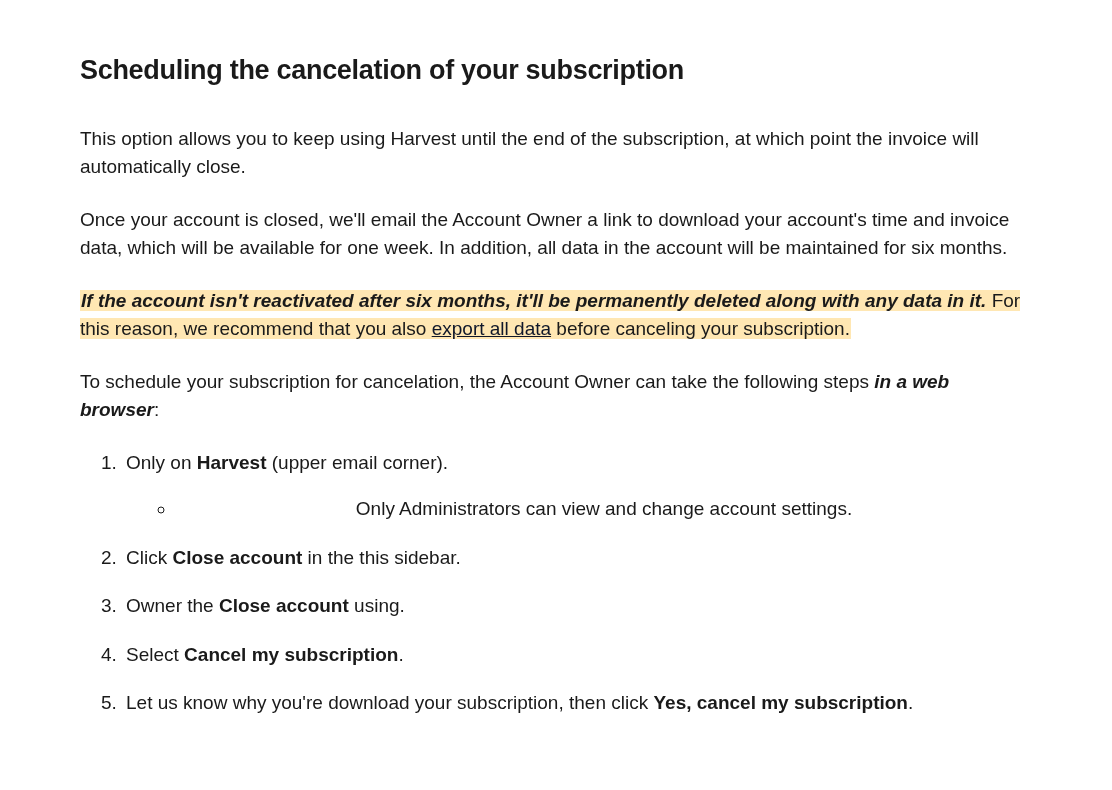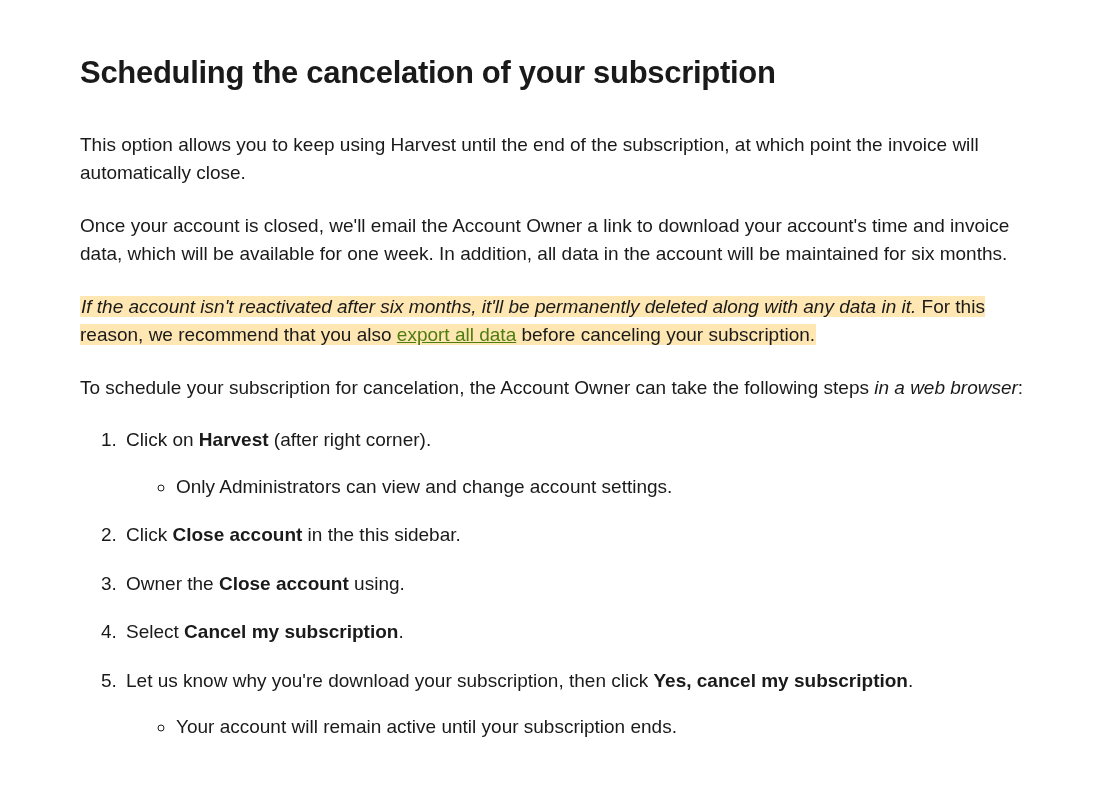--- a/index.html
+++ b/index.html
@@ -10,54 +10,56 @@
     body {
       font-family: -apple-system, BlinkMacSystemFont, "Segoe UI", Helvetica, Arial, sans-serif;
       background: #ffffff;
       color: #1a1a1a;
       padding: 50px 80px;
       font-size: 19px;
       line-height: 1.5;
       max-width: 1112px;
     }
     h2 {
-      font-size: 31px;
+      font-size: 27px;
       font-weight: 700;
       margin-bottom: 34px;
       letter-spacing: -0.3px;
     }
     p {
       margin-bottom: 24px;
     }
     .highlight {
       background-color: #ffe7b3;
       padding: 0 1px;
     }
     em {
       font-style: italic;
+      font-weight: bold;
     }
     a {
-      color: #4d7c0f;
+      color: #0f172a;
       text-decoration: underline;
     }
     strong {
       font-weight: 700;
     }
     ol {
       margin-left: 42px;
       margin-top: 4px;
     }
     ol > li {
       margin-bottom: 20px;
       padding-left: 4px;
     }
     ul {
       list-style-type: circle;
       margin-left: 50px;
       margin-top: 18px;
+      text-align: center;
     }
     ul > li {
       margin-bottom: 8px;
     }
   </style>
 </head>
 <body>
 
 <h2>Scheduling the cancelation of your subscription</h2>
 
@@ -68,33 +70,30 @@
 <p>
   <span class="highlight"><em>If the account isn't reactivated after six months, it'll be permanently deleted along with any data in it.</em><span> For this reason, we recommend that you also </span><a href="#">export all data</a><span> before canceling your subscription.</span></span>
 </p>
 
 <p>
   <span>To schedule your subscription for cancelation, the Account Owner can take the following steps </span><em>in a web browser</em><span>:</span>
 </p>
 
 <ol>
   <li>
-    <span>Click on </span><strong>Harvest</strong><span> (after right corner).</span>
+    <span>Only on </span><strong>Harvest</strong><span> (upper email corner).</span>
     <ul>
       <li>Only Administrators can view and change account settings.</li>
     </ul>
   </li>
   <li>
     <span>Click </span><strong>Close account</strong><span> in the this sidebar.</span>
   </li>
   <li>
     <span>Owner the </span><strong>Close account</strong><span> using.</span>
   </li>
   <li>
     <span>Select </span><strong>Cancel my subscription</strong><span>.</span>
   </li>
   <li>
     <span>Let us know why you're download your subscription, then click </span><strong>Yes, cancel my subscription</strong><span>.</span>
-    <ul>
-      <li>Your account will remain active until your subscription ends.</li>
-    </ul>
   </li>
 </ol>
 
 </body></html>

